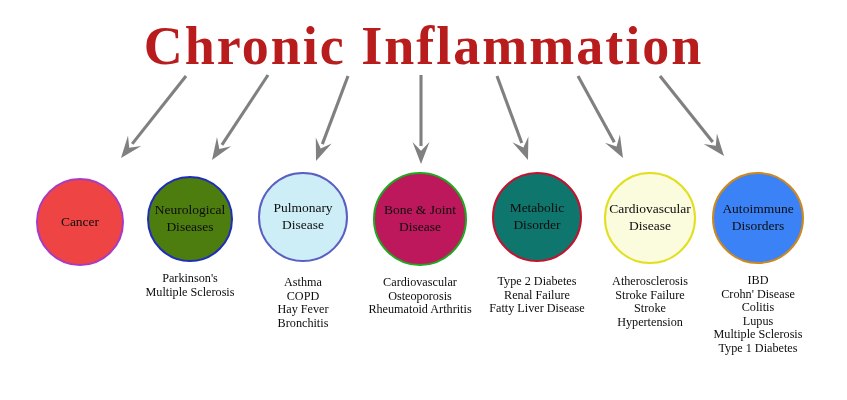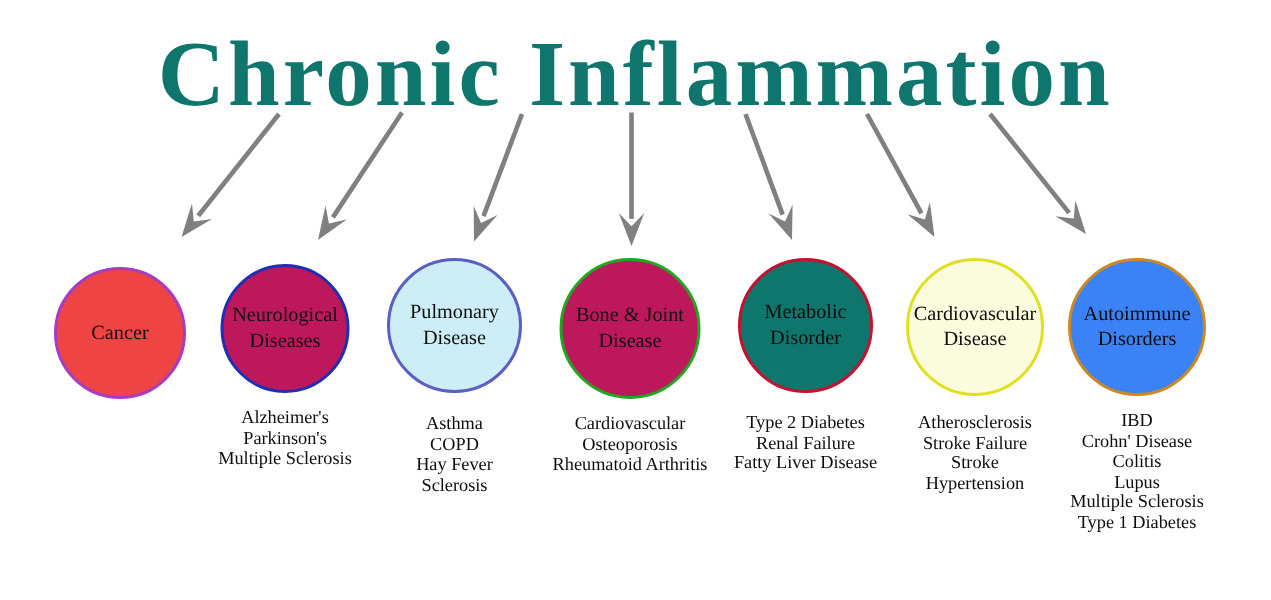--- a/index.html
+++ b/index.html
@@ -19,24 +19,24 @@
     background: #ffffff;
     overflow: hidden;
   }
   #title {
     position: absolute;
     left: 0;
     top: 18px;
     width: 847px;
     text-align: center;
     font-family: "Liberation Serif", "DejaVu Serif", serif;
-    font-size: 62px;
+    font-size: 54px;
     font-weight: 700;
     letter-spacing: 2.0px;
-    color: #0f766e;
+    color: #b91c1c;
     white-space: nowrap;
     line-height: 1.05;
   }
   #arrow-layer {
     position: absolute;
     left: 0;
     top: 0;
     width: 847px;
     height: 400px;
     pointer-events: none;
@@ -114,38 +114,37 @@
       </g>
     </svg>
 
   <div id="nodes">
       <div class="node">
         <div class="bubble" style="left: 36px; top: 178px; width: 88px; height: 88px; border-width: 2.2px; border-color: rgb(168, 59, 196); background: #ef4444;">
           <span class="bubble-label">Cancer</span>
         </div>
       </div>
       <div class="node">
-        <div class="bubble" style="left: 147px; top: 176px; width: 86px; height: 86px; border-width: 2.2px; border-color: rgb(31, 47, 181); background: #be185d;">
+        <div class="bubble" style="left: 147px; top: 176px; width: 86px; height: 86px; border-width: 2.2px; border-color: rgb(31, 47, 181); background: #4d7c0f;">
           <span class="bubble-label">Neurological Diseases</span>
         </div>
         <div class="item-list" style="top: 272px; left: 60px; width: 260px;">
-          <div>Alzheimer's</div>
           <div>Parkinson's</div>
           <div>Multiple Sclerosis</div>
         </div>
       </div>
       <div class="node">
         <div class="bubble" style="left: 258px; top: 172px; width: 90px; height: 90px; border-width: 2.2px; border-color: rgb(90, 95, 196); background: rgb(205, 238, 246);">
           <span class="bubble-label">Pulmonary Disease</span>
         </div>
         <div class="item-list" style="top: 276px; left: 173px; width: 260px;">
           <div>Asthma</div>
           <div>COPD</div>
           <div>Hay Fever</div>
-          <div>Sclerosis</div>
+          <div>Bronchitis</div>
         </div>
       </div>
       <div class="node">
         <div class="bubble" style="left: 373px; top: 172px; width: 94px; height: 94px; border-width: 2.2px; border-color: rgb(31, 168, 31); background: #be185d;">
           <span class="bubble-label">Bone &amp; Joint Disease</span>
         </div>
         <div class="item-list" style="top: 276px; left: 290px; width: 260px;">
           <div>Cardiovascular</div>
           <div>Osteoporosis</div>
           <div>Rheumatoid Arthritis</div>

